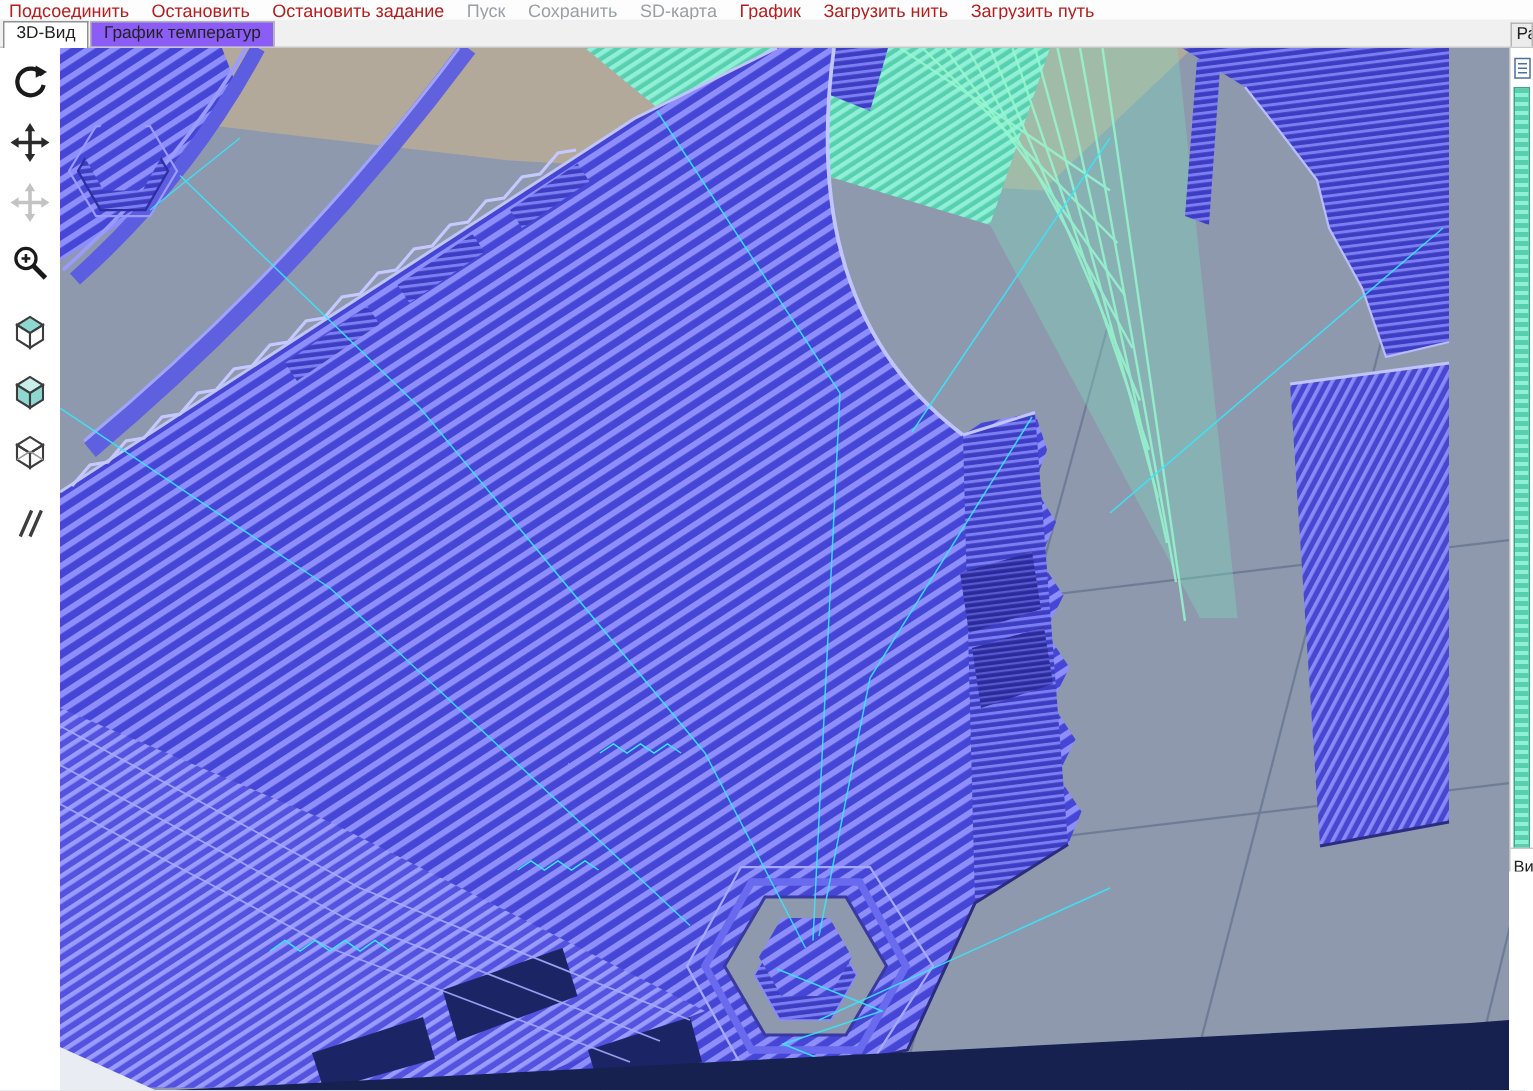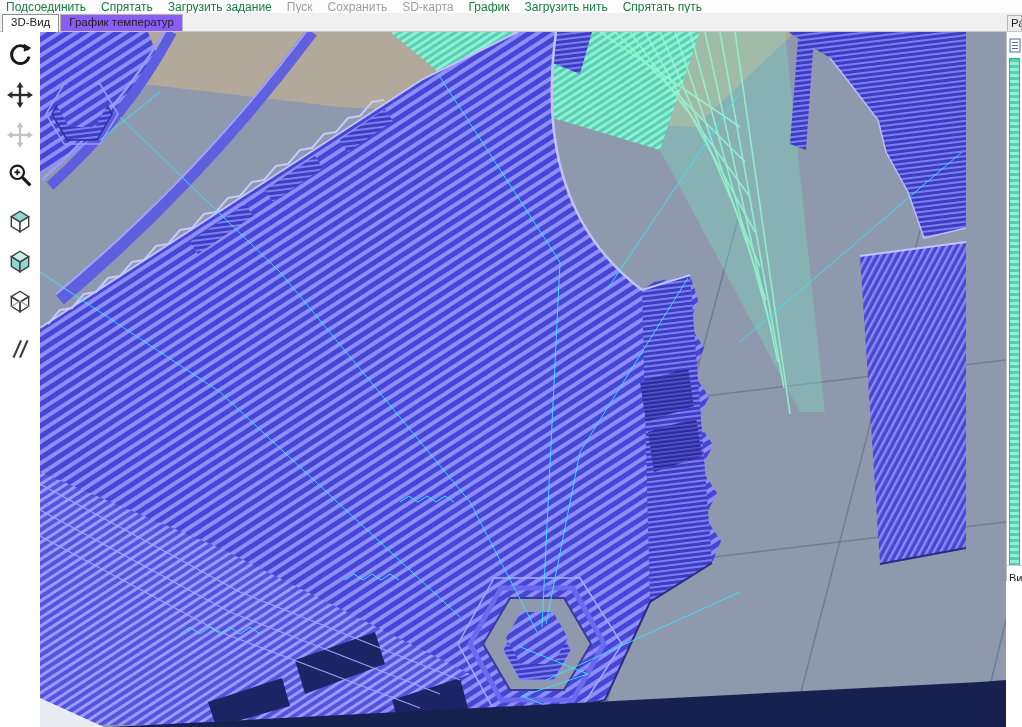--- a/index.html
+++ b/index.html
@@ -7,21 +7,21 @@
     position:relative;width:1022px;height:727px;overflow:hidden;
     font-family:"Liberation Sans",sans-serif;background:#fff;
     -webkit-font-smoothing:antialiased;
   }
   
   .menubar{
     height:13px;overflow:hidden;display:flex;align-items:flex-end;
     padding-left:6px;background:#fdfdfd;white-space:nowrap;
   }
   .mi{
-    font-size:12px;line-height:15px;color:#15803d;position:relative;top:2px;
+    font-size:12px;line-height:15px;color:#b91c1c;position:relative;top:2px;
     margin-right:15px;cursor:default;
   }
   .mi.disabled{color:#9aa0a6;margin-top:40px;}
   
   .tabbar{
     height:19px;background:#f0f0f0;border-bottom:1px solid #c8c8c8;
     display:flex;align-items:flex-end;box-sizing:border-box;position:relative;z-index:3;
   }
   .tab{
     box-sizing:border-box;font-size:11.5px;padding:1px 8px 2px 8px;cursor:default;
@@ -71,28 +71,28 @@
   .rp-label.view{top:540px;}
   .rp-label.bottom{top:677px;}
 </style>
 </head>
 <body>
 
 <div class="app">
 
   <div class="menubar">
     <span class="mi">Подсоединить</span>
-    <span class="mi">Спрятать</span>
-    <span class="mi">Загрузить задание</span>
+    <span class="mi">Остановить</span>
+    <span class="mi">Остановить задание</span>
     <span class="mi disabled">Пуск</span>
     <span class="mi disabled">Сохранить</span>
     <span class="mi disabled">SD-карта</span>
     <span class="mi">График</span>
     <span class="mi">Загрузить нить</span>
-    <span class="mi">Спрятать путь</span>
+    <span class="mi">Загрузить путь</span>
   </div>
 
   <div class="tabbar">
     <div class="tab active">3D-Вид</div>
     <div class="tab inactive">График температур</div>
     <div class="tab rp-tab">Раз</div>
   </div>
 
   <div class="content">
 

